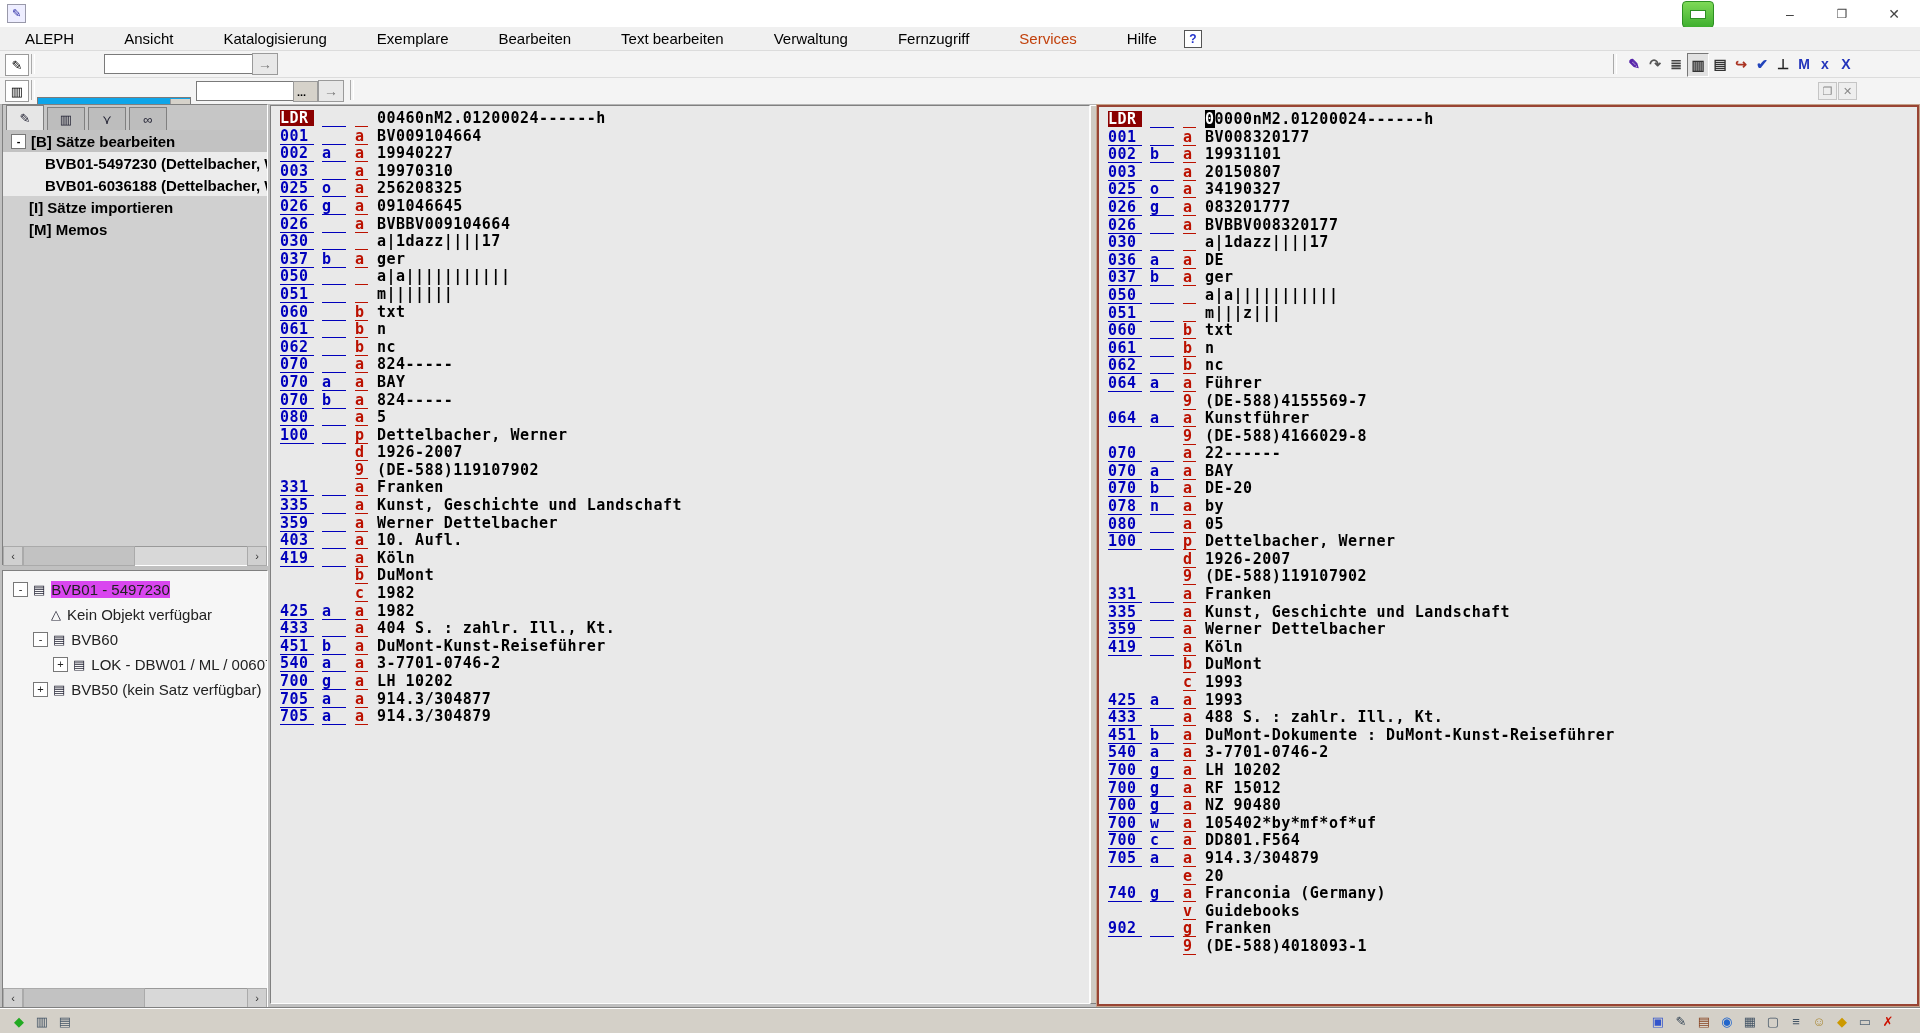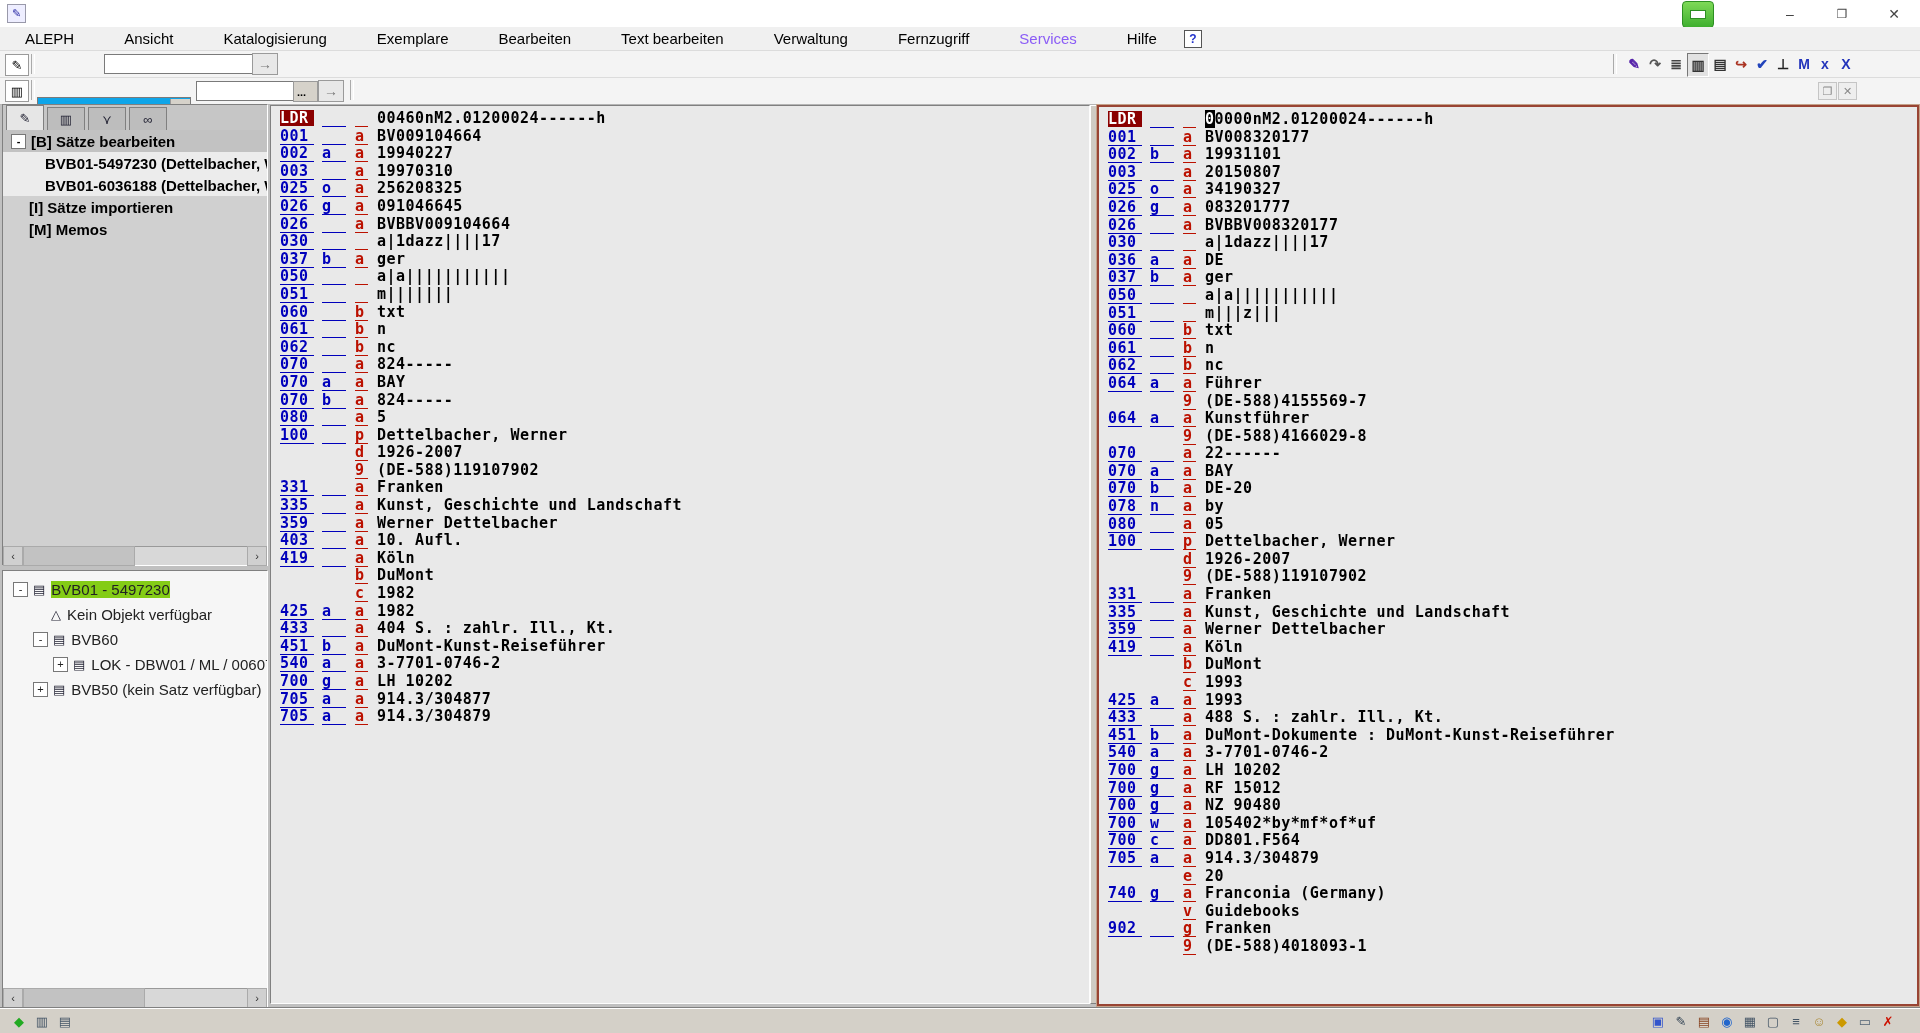--- a/index.html
+++ b/index.html
@@ -14,21 +14,21 @@
   .greenbtn{position:absolute;left:1682px;top:1px;width:30px;height:25px;border-radius:4px;
             background:linear-gradient(#7ed957,#3faf2f);border:1px solid #2d8f22;
             display:flex;align-items:center;justify-content:center;}
   .greenbtn i{display:block;width:14px;height:7px;background:#fff;border:1px solid #2d8f22;}
   .caption-btn{position:absolute;top:0;width:52px;height:27px;display:flex;align-items:center;
                justify-content:center;font-size:14px;color:#444;}
   
   .menubar{position:absolute;left:0;top:27px;width:1920px;height:23px;background:#f0f0f0;
            display:flex;align-items:center;font-size:15px;}
   .menuitem{padding:2px 25px;white-space:nowrap;}
-  .menuitem.disabled{color:#8b5cf6;}
+  .menuitem.disabled{color:#c2410c;}
   .helpbox{width:16px;height:16px;border:1px solid #555;background:#fff;color:#2233cc;
            font-weight:bold;font-size:12px;display:flex;align-items:center;justify-content:center;margin-left:2px;}
   
   .toolbar{position:absolute;left:0;width:1920px;background:#f4f4f4;border-top:1px solid #dcdcdc;}
   .tb2{top:50px;height:27px;}
   .tb3{top:77px;height:26px;border-bottom:1px solid #b5b5b5;}
   .tbicon{position:absolute;width:22px;height:20px;border:1px solid #9a9a9a;background:#fff;
           display:flex;align-items:center;justify-content:center;font-size:13px;}
   .vsep{position:absolute;top:3px;width:2px;height:20px;border-left:1px solid #aaa;border-right:1px solid #fff;}
   .txtinput{position:absolute;background:#fff;border:1px solid #7a7a7a;height:18px;font-size:13px;padding:0 3px;
@@ -64,21 +64,21 @@
       display:inline-flex;align-items:center;justify-content:center;margin-right:5px;flex:none;}
   .ebsp{width:13px;margin-right:5px;flex:none;}
   .hscroll{position:absolute;left:0;bottom:0;width:100%;height:18px;background:#d8d8d8;
            border-top:1px solid #999;display:flex;align-items:center;}
   .sbtn{width:18px;height:100%;background:#d0d0d0;border:1px solid #aaa;display:flex;align-items:center;
         justify-content:center;font-size:11px;color:#333;flex:none;}
   .thumb{height:100%;background:#c2c2c2;border:1px solid #aaa;}
   .side-bot{position:absolute;left:2px;top:570px;width:264px;height:436px;background:#f6f6f6;
             border:1px solid;border-color:#808080 #ffffff #ffffff #808080;}
   .ltrow{height:25px;display:flex;align-items:center;font-size:15px;color:#222;white-space:nowrap;overflow:hidden;}
-  .ltrow.sel .lbl{background:#84cc16;}
+  .ltrow.sel .lbl{background:#d946ef;}
   .ticon{margin-right:6px;font-size:13px;color:#223;flex:none;}
   
   .recpanel{position:absolute;top:105px;height:897px;background:#e9e9e9;
             border:1px solid;border-color:#808080 #fdfdfd #fdfdfd #808080;overflow:hidden;}
   .recpanel.active{border:2px solid #994433;outline:1px solid #c4a189;}
   .splitter{position:absolute;left:1090px;top:105px;width:7px;height:897px;background:#cfcbc3;
             border:1px solid;border-color:#fff #808080 #808080 #fff;}
   .rl{display:flex;height:17.6px;align-items:flex-start;
       font-family:"DejaVu Sans Mono",monospace;font-weight:bold;font-size:15px;line-height:17px;letter-spacing:.5px;}
   .rt{width:34px;margin-left:9px;color:#0000bb;border-bottom:1px solid #0000bb;flex:none;height:16px;}

